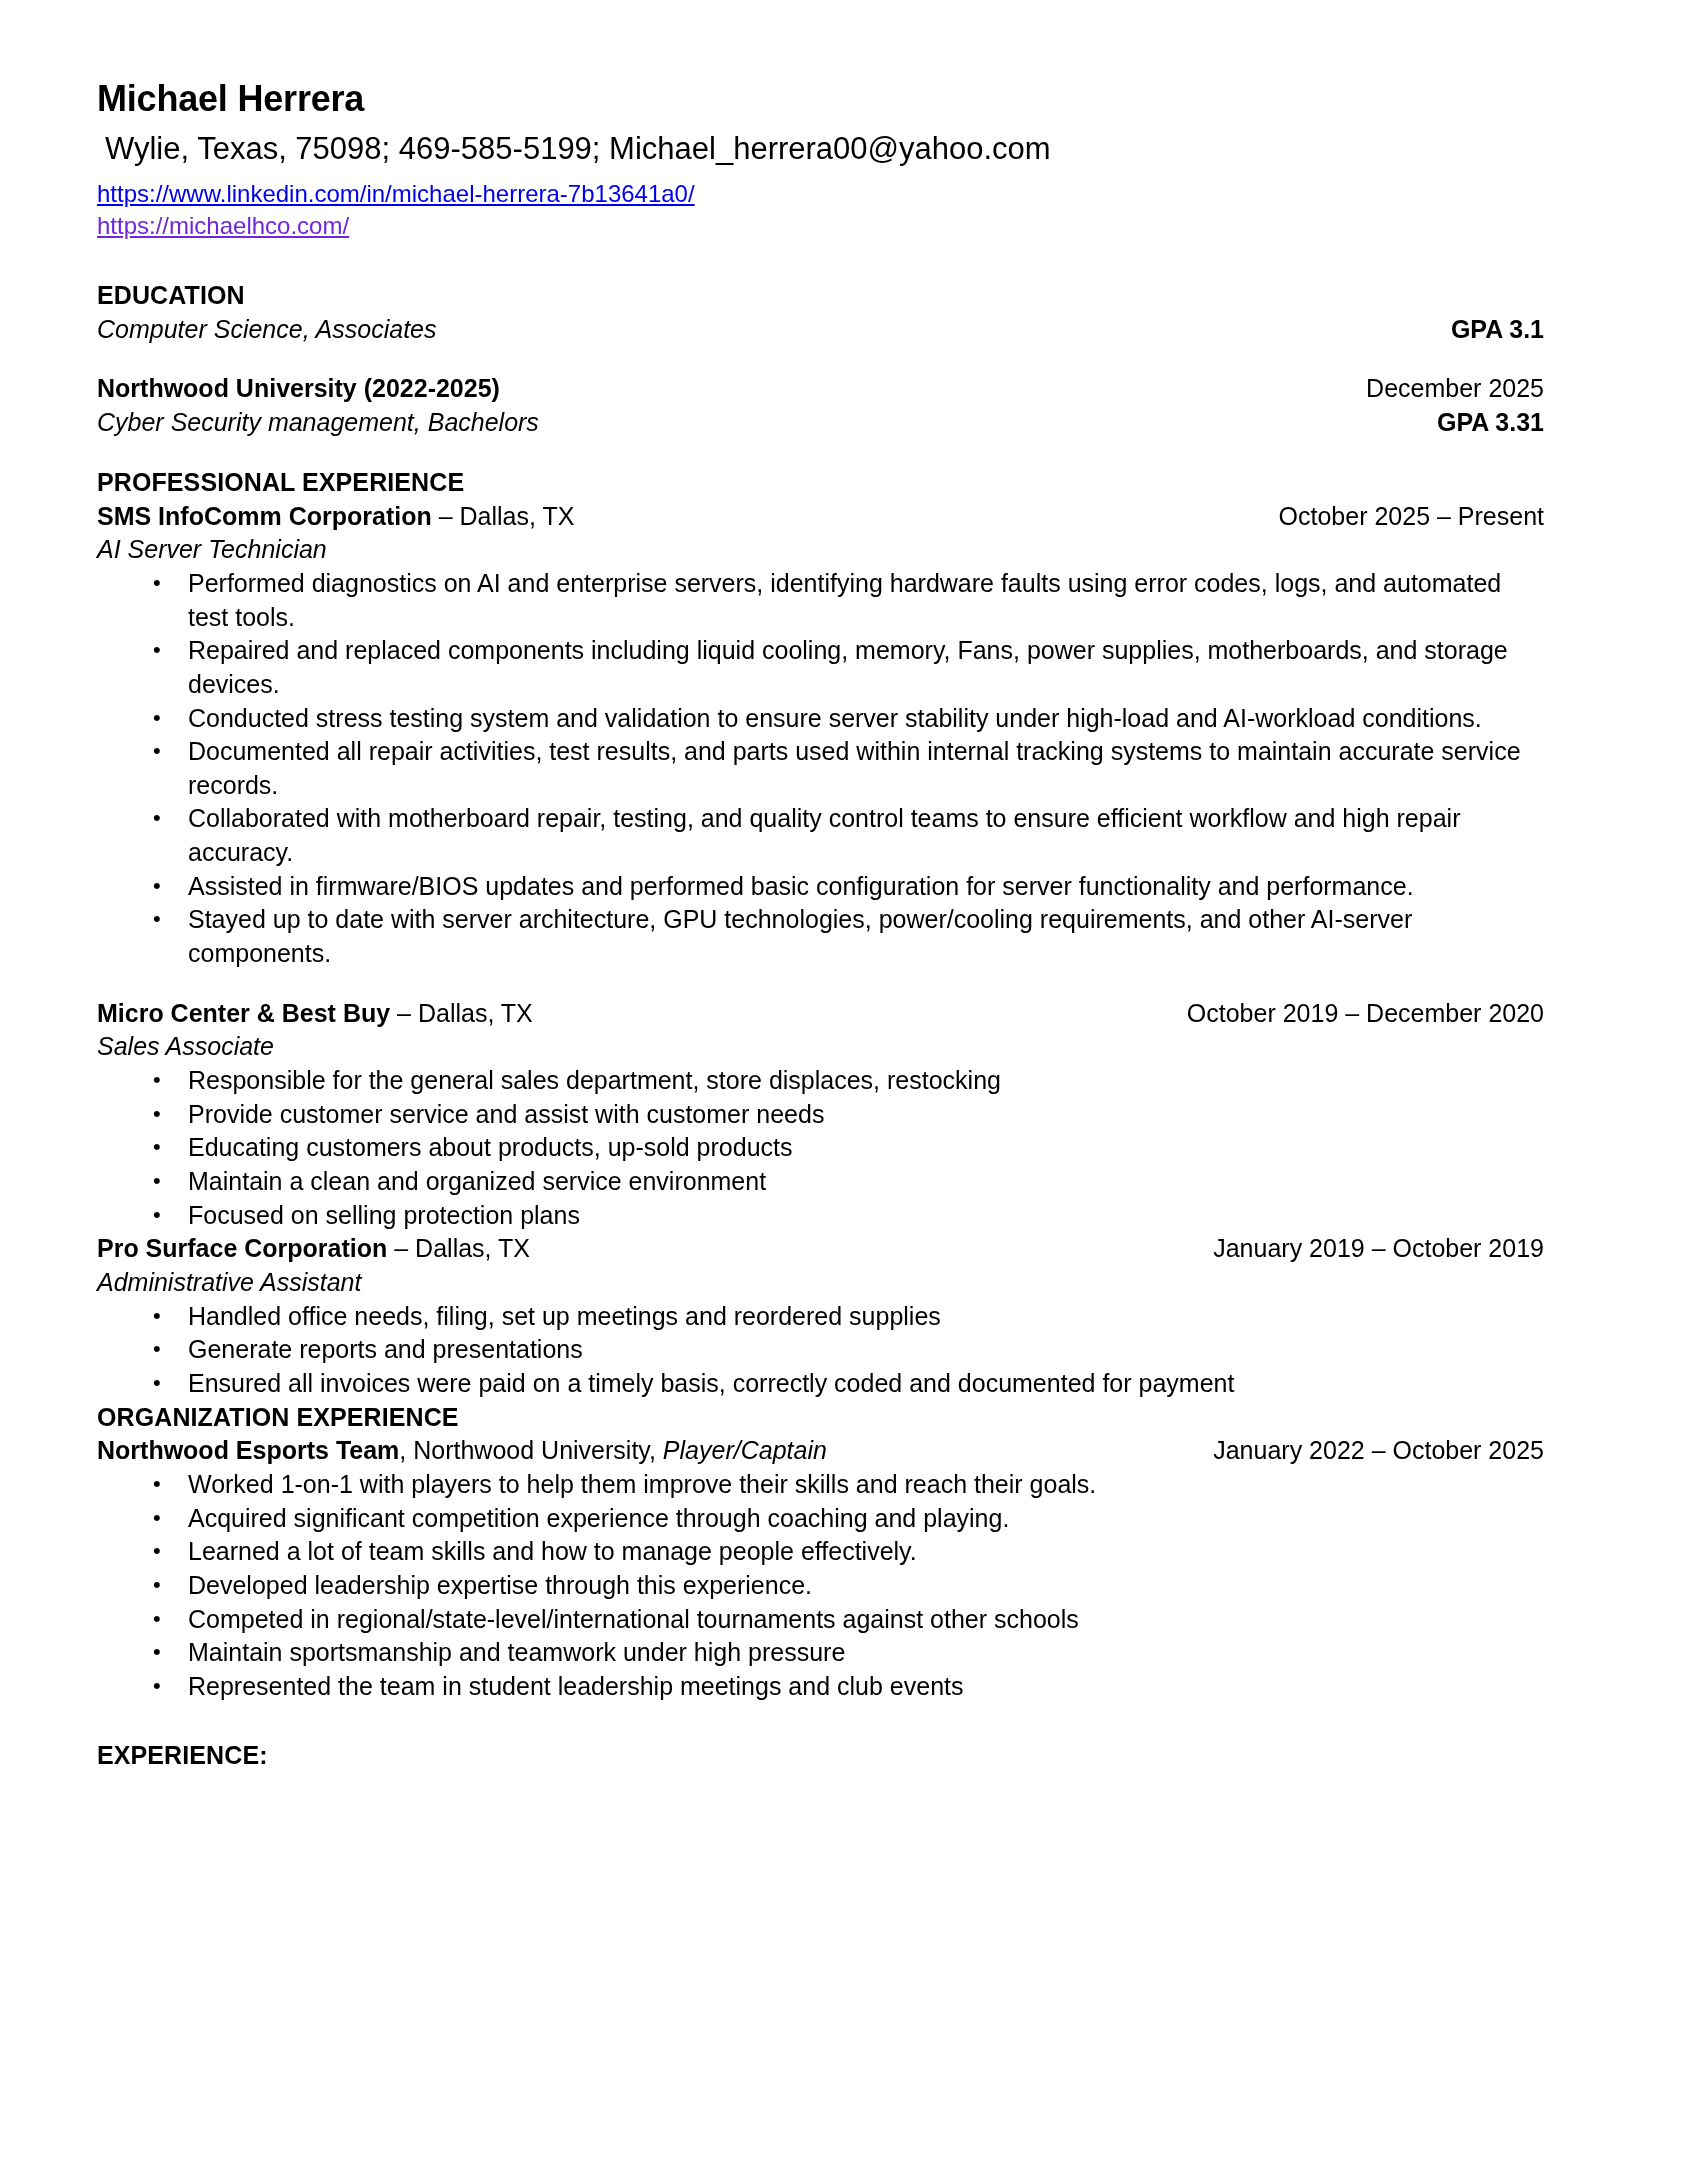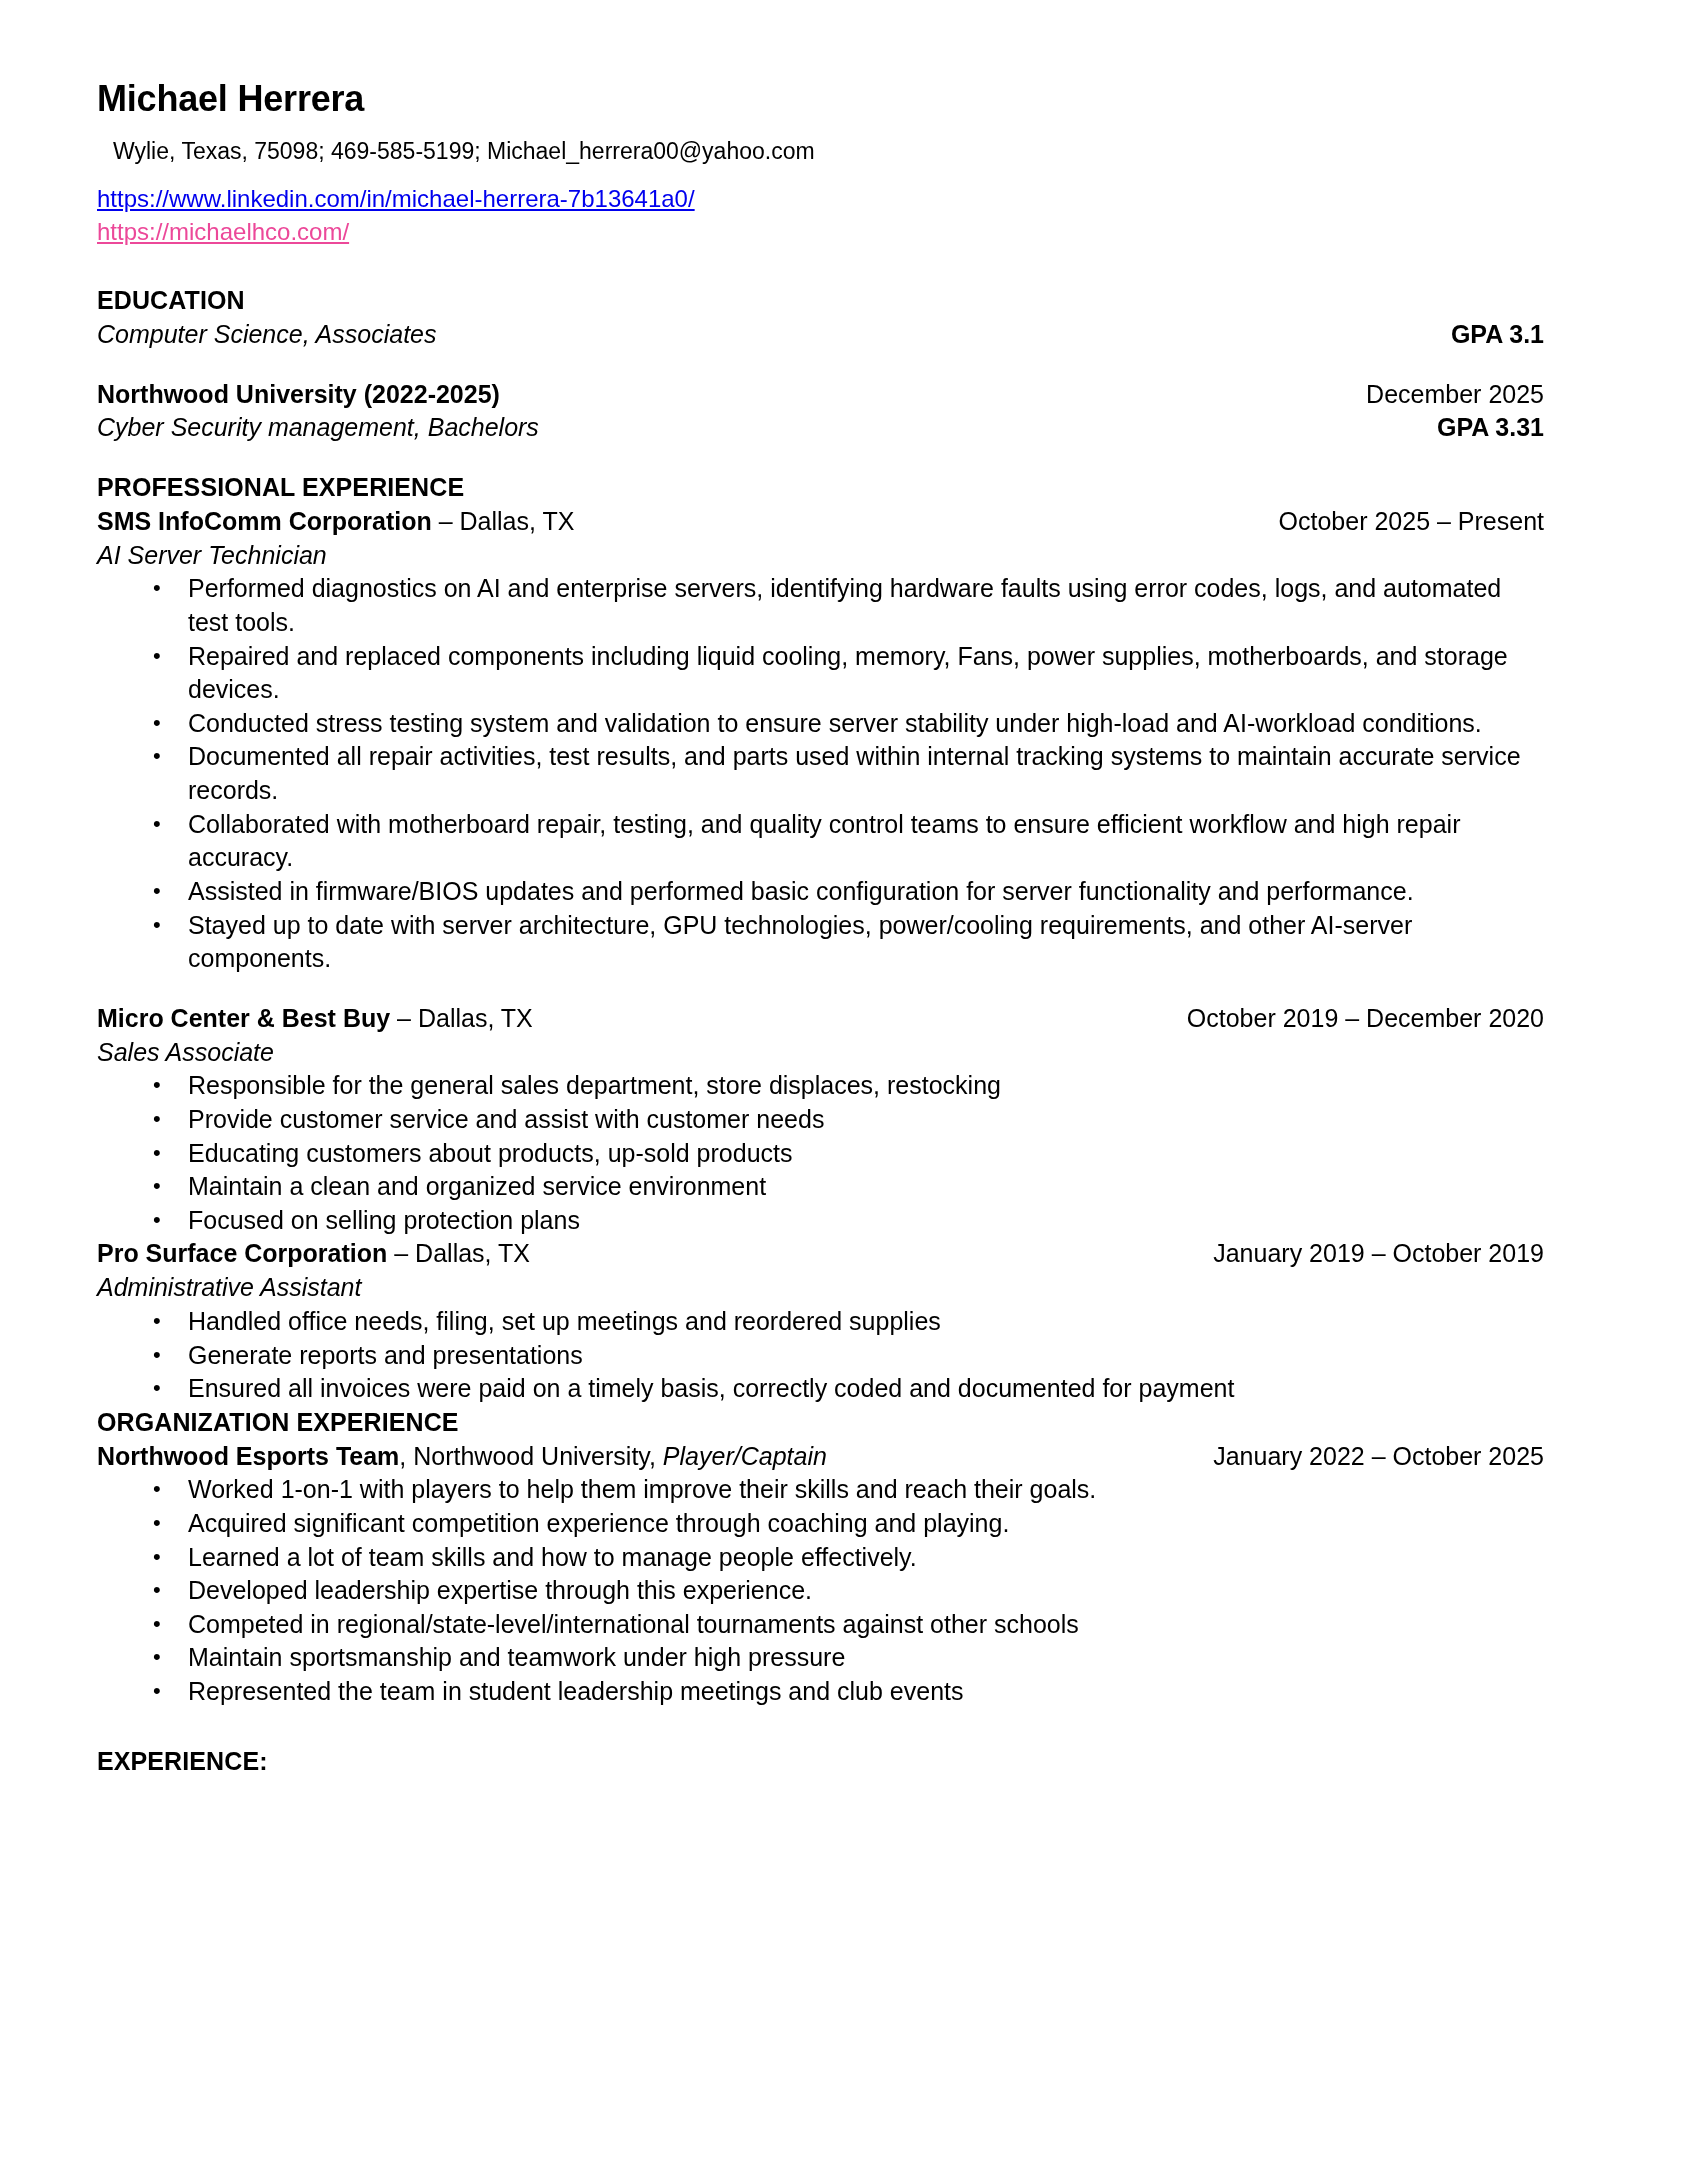--- a/index.html
+++ b/index.html
@@ -30,23 +30,23 @@
 
   
   .name {
     font-size: 36px;
     font-weight: bold;
     letter-spacing: -0.2px;
     margin: 0 0 8px 0;
     line-height: 1.2;
   }
   .contact-line {
-    font-size: 23px;
-    line-height: 1.35;
-    margin: 16px;
+    font-size: 31px;
+    line-height: 1.35;
+    margin: 8px;
   }
   .link {
     color: #0000ee;
     text-decoration: underline;
     display: block;
     font-size: 24px;
     line-height: 1.35;
     word-break: break-all;
     cursor: pointer;
   }
@@ -103,21 +103,21 @@
 </head>
 <body>
 
 <div class="page">
   <div class="doc">
 
     <div>
       <div class="name">Michael Herrera</div>
       <div class="contact-line">Wylie, Texas, 75098; 469-585-5199; Michael_herrera00@yahoo.com</div>
       <a class="link" href="#" style="color: rgb(0, 0, 238);">https://www.linkedin.com/in/michael-herrera-7b13641a0/</a>
-      <a class="link" href="#" style="color: #ec4899;">https://michaelhco.com/</a>
+      <a class="link" href="#" style="color: #6d28d9;">https://michaelhco.com/</a>
     </div>
 
     <div class="spacer-lg"></div>
 
     <div>
       <div class="section-head">EDUCATION</div>
 
       <div class="row">
         <span class="left i">Computer Science, Associates</span>
         <span class="right b">GPA 3.1</span>

